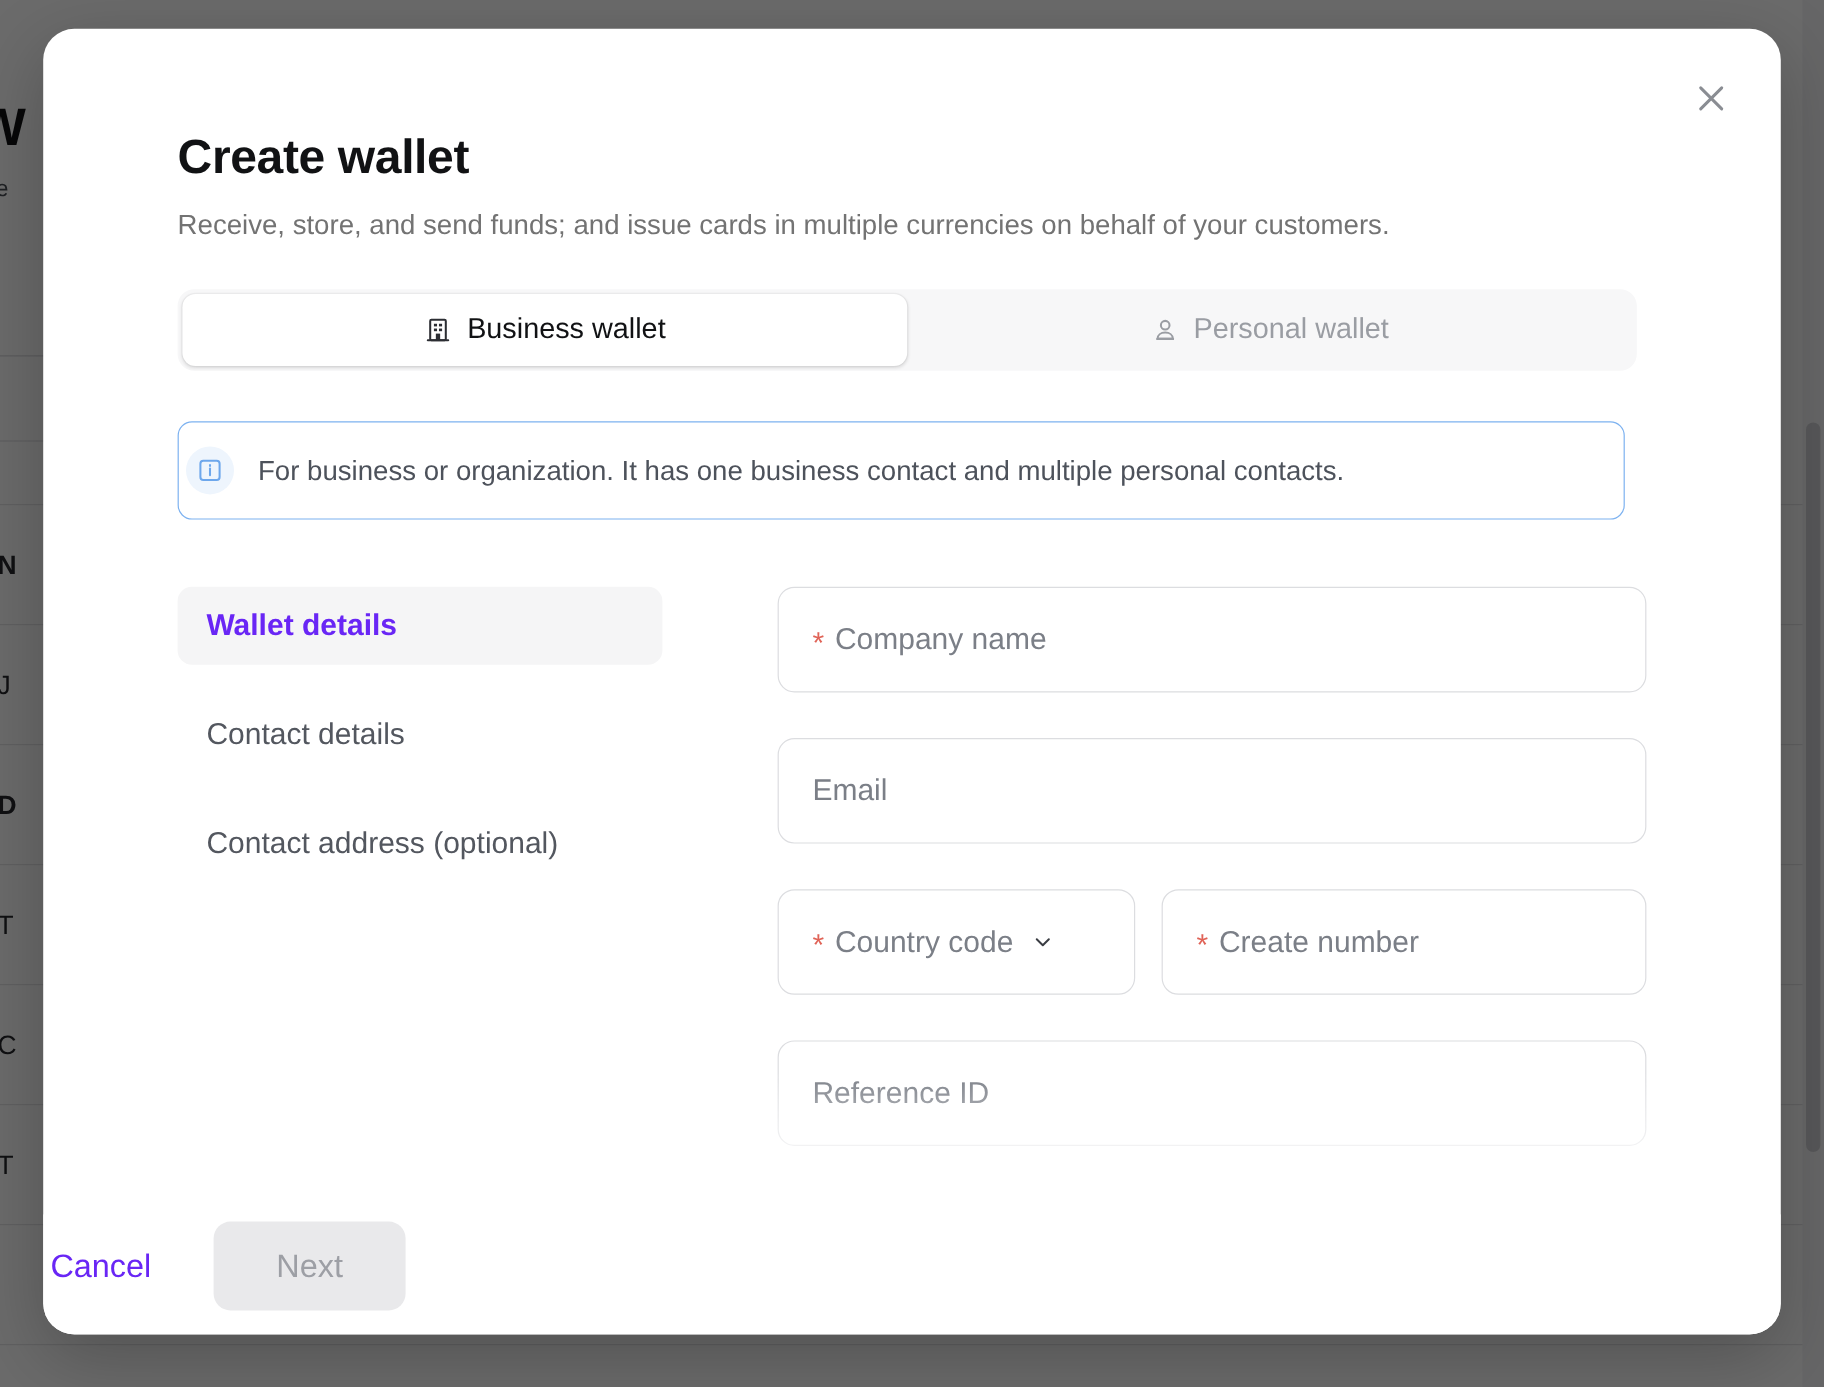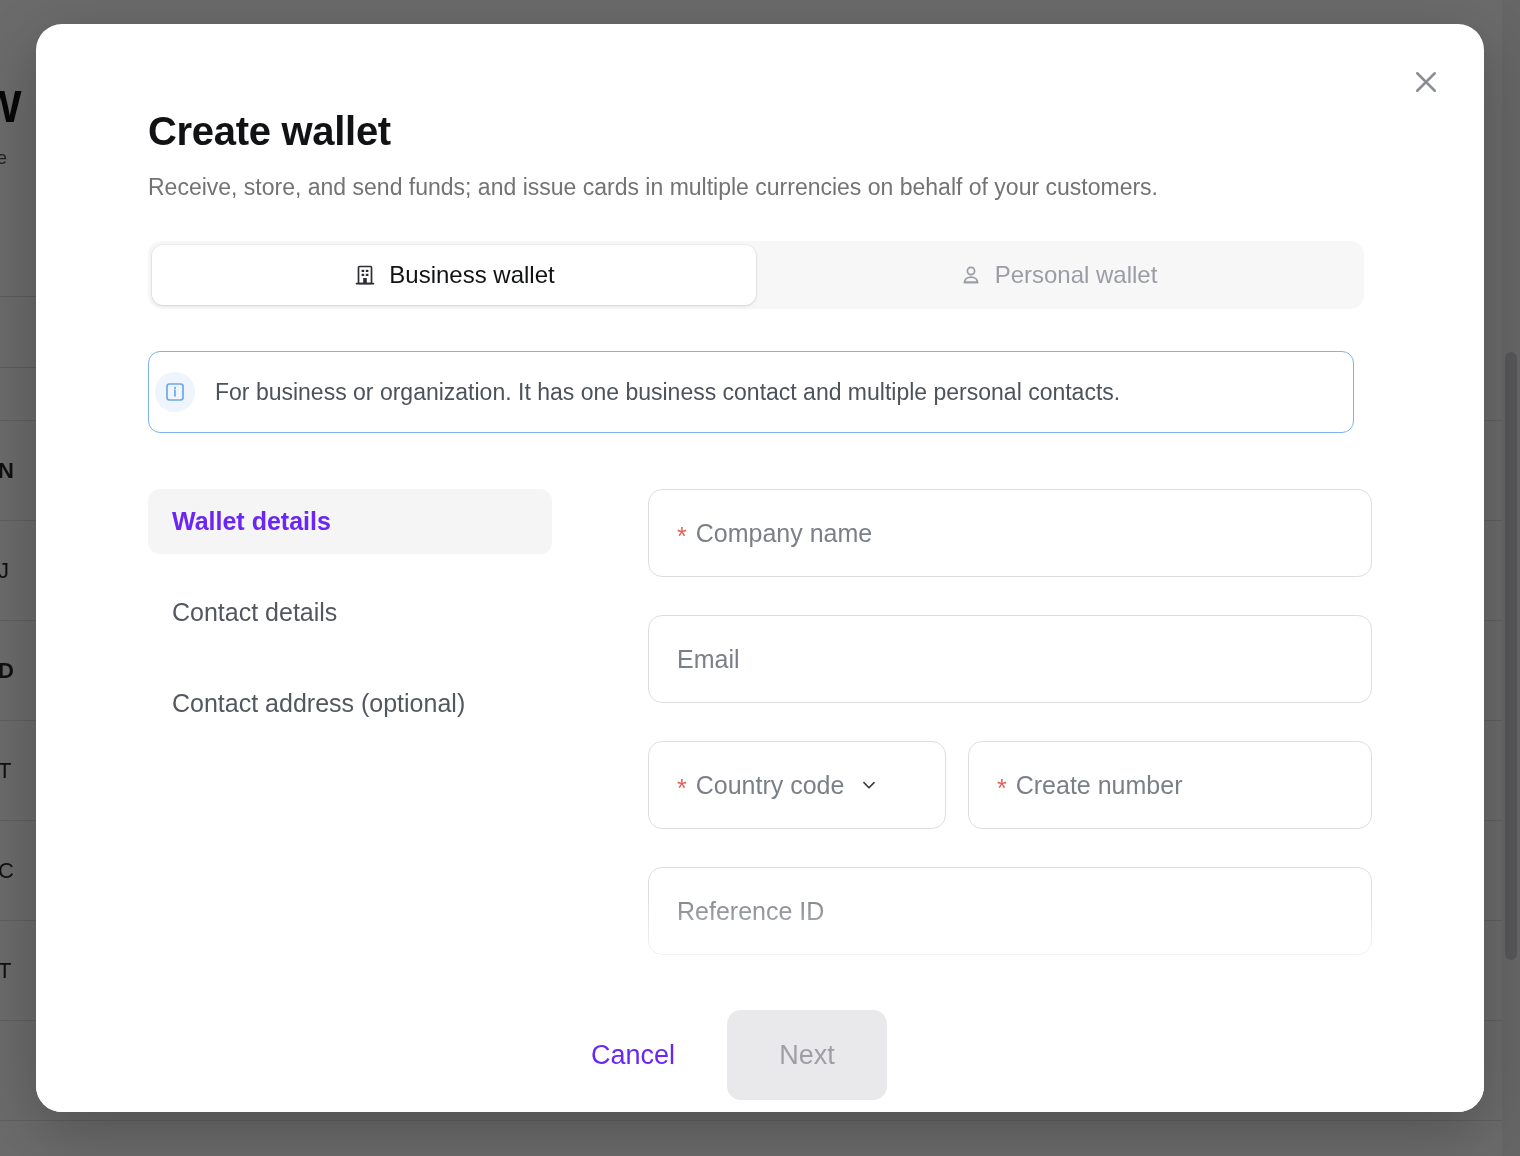--- a/index.html
+++ b/index.html
@@ -295,41 +295,41 @@
   
   #modal-footer {
     position: absolute;
     left: 0;
     right: 0;
     bottom: 0;
     height: 100px;
     background: #ffffff;
     display: flex;
     align-items: center;
-    justify-content: center;
+    justify-content: flex-start;
     gap: 46px;
     padding: 0 48px 14px 0;
   }
   #cancel-button {
     background: none;
     border: none;
     color: #6926f5;
     font-size: 27px;
     cursor: pointer;
     font-family: inherit;
     padding: 8px 6px;
   }
   #next-button {
     background: #e9e9eb;
     border: none;
     color: #9d9fa5;
     font-size: 27px;
     border-radius: 14px;
     width: 160px;
-    height: 90px;
+    height: 74px;
     cursor: default;
     font-family: inherit;
   }
 </style>
 </head>
 <body>
 
 <div id="backdrop-page">
   <div id="bg-title">W</div>
   <div id="bg-subtitle">

